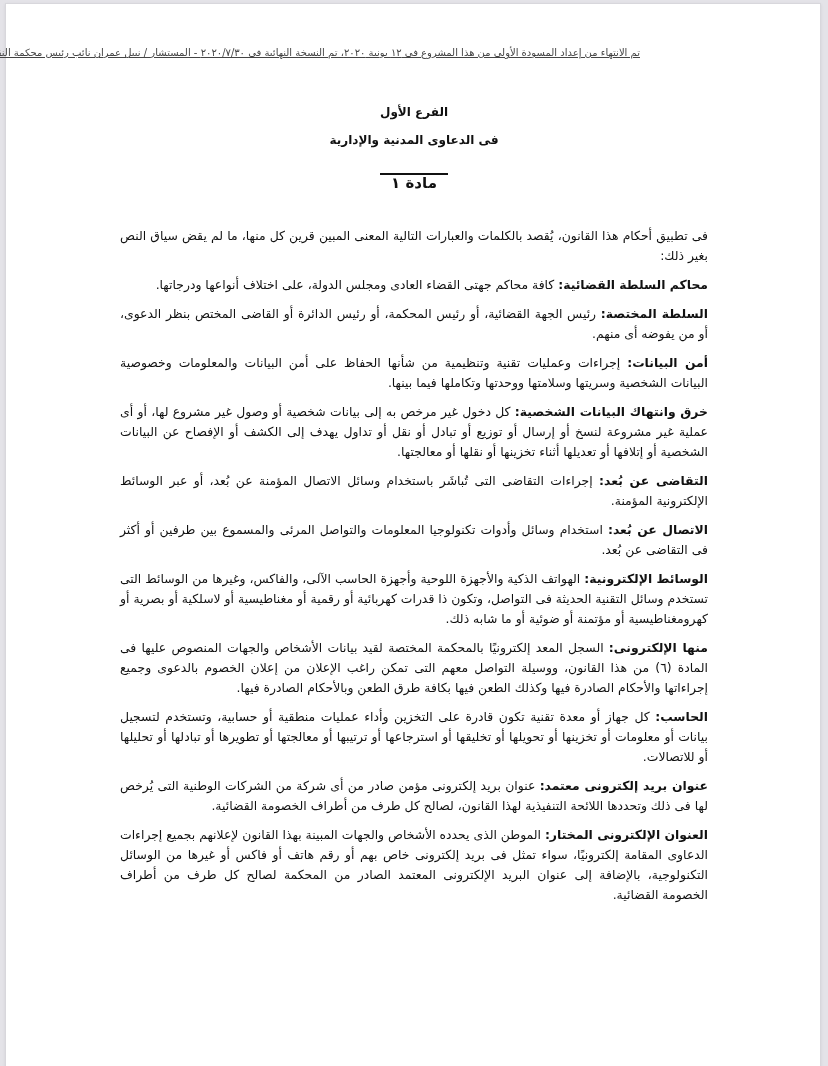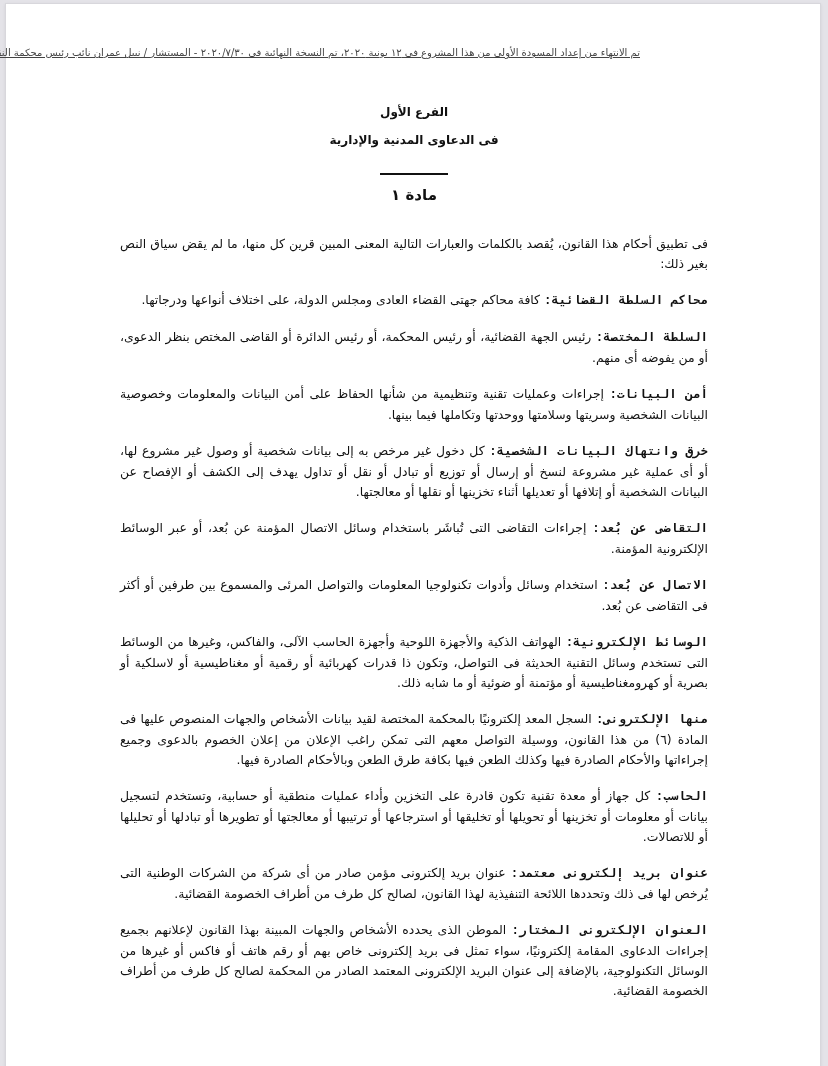--- a/index.html
+++ b/index.html
@@ -54,46 +54,45 @@
   .separator {
     position: absolute;
     top: 173px;
     left: 380px;
     width: 68px;
     height: 2px;
     background: #111;
   }
   .article-title {
     position: absolute;
-    top: 186px;
+    top: 174px;
     left: 0;
     width: 828px;
     text-align: center;
     font-weight: bold;
     font-size: 15px;
     color: #111;
     direction: rtl;
   }
   .content {
     position: absolute;
     top: 218px;
     left: 120px;
     width: 588px;
     direction: rtl;
     text-align: justify;
     color: #111;
     font-size: 12.4px;
     line-height: 20px;
   }
   .para {
-    margin: 16px 0 9px 0;
+    margin: 8px 0 9px 0;
   }
   .para .term {
     font-weight: bold;
-    font-family: Liberation Mono, monospace;
   }
   .para.intro {
     margin-bottom: 9px;
   }
 </style>
 </head>
 <body>
 
 <div class="page"></div>
 

